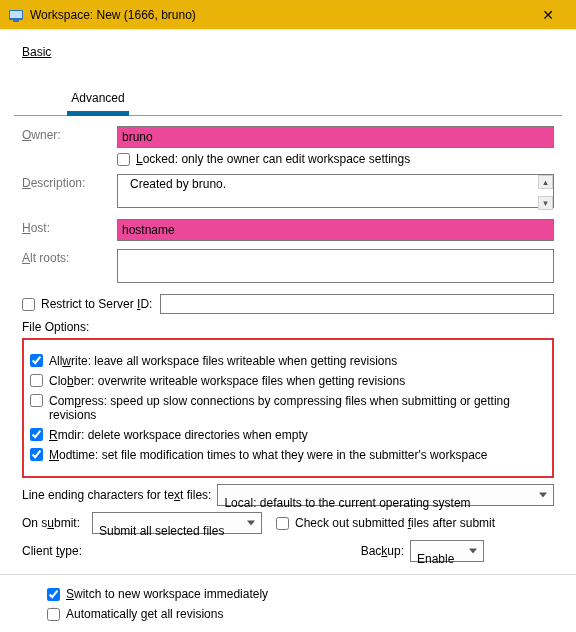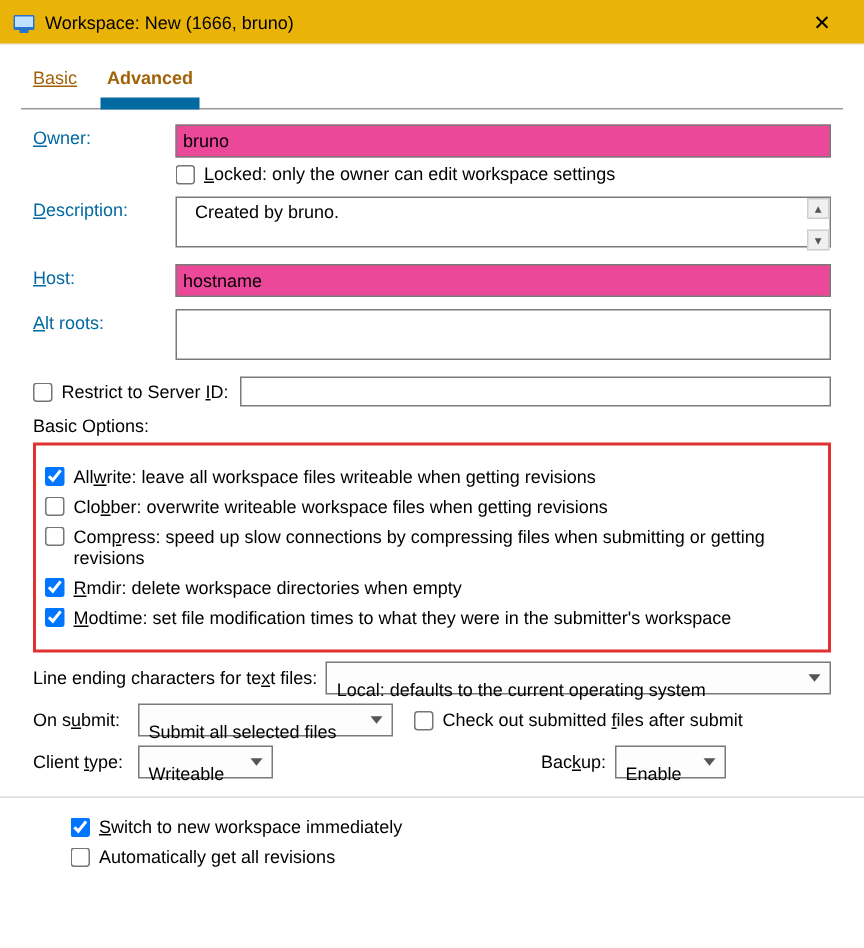--- a/index.html
+++ b/index.html
@@ -19,27 +19,27 @@
   padding: 0 8px;
   background: #eab308;
   border-bottom: 1px solid #eaeaea;
 }
 .titlebar .icon { width: 16px; height: 16px; margin-right: 6px; }
 .titlebar .title { flex: 1; font-size: 12px; color: #000; }
 .titlebar .close { width: 40px; height: 28px; display: flex; align-items: center; justify-content: center; font-size: 14px; color: #000; cursor: pointer; }
 
 .content { padding: 10px 14px 0 14px; }
 .tabs { border-bottom: 1px solid #999; display: flex; gap: 12px; padding-left: 4px; }
-.tab { padding: 4px 4px 6px 4px; color: #a16207; cursor: pointer; position: relative; top: 1px; }
-.tab.active { border-bottom: 8px solid #0369a1; font-weight: 700; }
+.tab { padding: 4px 4px 6px 4px; color: #000000; cursor: pointer; position: relative; top: 1px; }
+.tab.active { border-bottom: 5px solid #0369a1; font-weight: 400; margin-top: 46px; }
 .tab .ul { text-decoration: underline; }
 
 .panel { padding: 10px 8px 4px 8px; }
 .row { display: flex; align-items: flex-start; margin-bottom: 8px; }
-.row .label { width: 95px; padding-top: 2px; color: #0369a1; }
+.row .label { width: 95px; padding-top: 2px; color: #737373; }
 .row .label .ul { text-decoration: underline; }
 .row .field { flex: 1; }
 
 .tinput {
   width: 100%;
   height: 22px;
   border: 1px solid #7a7a7a;
   padding: 2px 4px;
   font: inherit;
   background: #ec4899;
@@ -145,21 +145,21 @@
 
 
     <div class="divider-row">
       <div class="divider-cb">
         <input type="checkbox" class="cbx" style="">
         <span>Restrict to Server <span class="ul">I</span>D:</span>
       </div>
       <input class="divider-in" style="">
     </div>
 
-    <div class="section-lbl">Basic Options:</div>
+    <div class="section-lbl">File Options:</div>
 
     <div class="redbox">
       <div class="opt">
         <input type="checkbox" class="cbx" checked="" style="">
         <label>All<span class="ul">w</span>rite: leave all workspace files writeable when getting revisions</label>
       </div>
       <div class="opt">
         <input type="checkbox" class="cbx" style="">
         <label>Clo<span class="ul">b</span>ber: overwrite writeable workspace files when getting revisions</label>
       </div>
@@ -189,23 +189,20 @@
       <span class="select" style="min-width:170px">
           <span>Submit all selected files</span>
         </span>
       <span style="width:14px"></span>
       <input type="checkbox" class="cbx" style="">
       <span>Check out submitted <span class="ul">f</span>iles after submit</span>
     </div>
 
     <div class="comborow">
       <span class="clabel" style="width:64px">Client <span class="ul">t</span>ype:</span>
-      <span class="select" style="min-width:90px">
-          <span>Writeable</span>
-        </span>
       <span style="flex:1"></span>
       <span class="clabel">Bac<span class="ul">k</span>up:</span>
       <span class="select" style="min-width:74px">
           <span>Enable</span>
         </span>
       <span style="width:70px"></span>
     </div>
 
   </div>
 </div>

